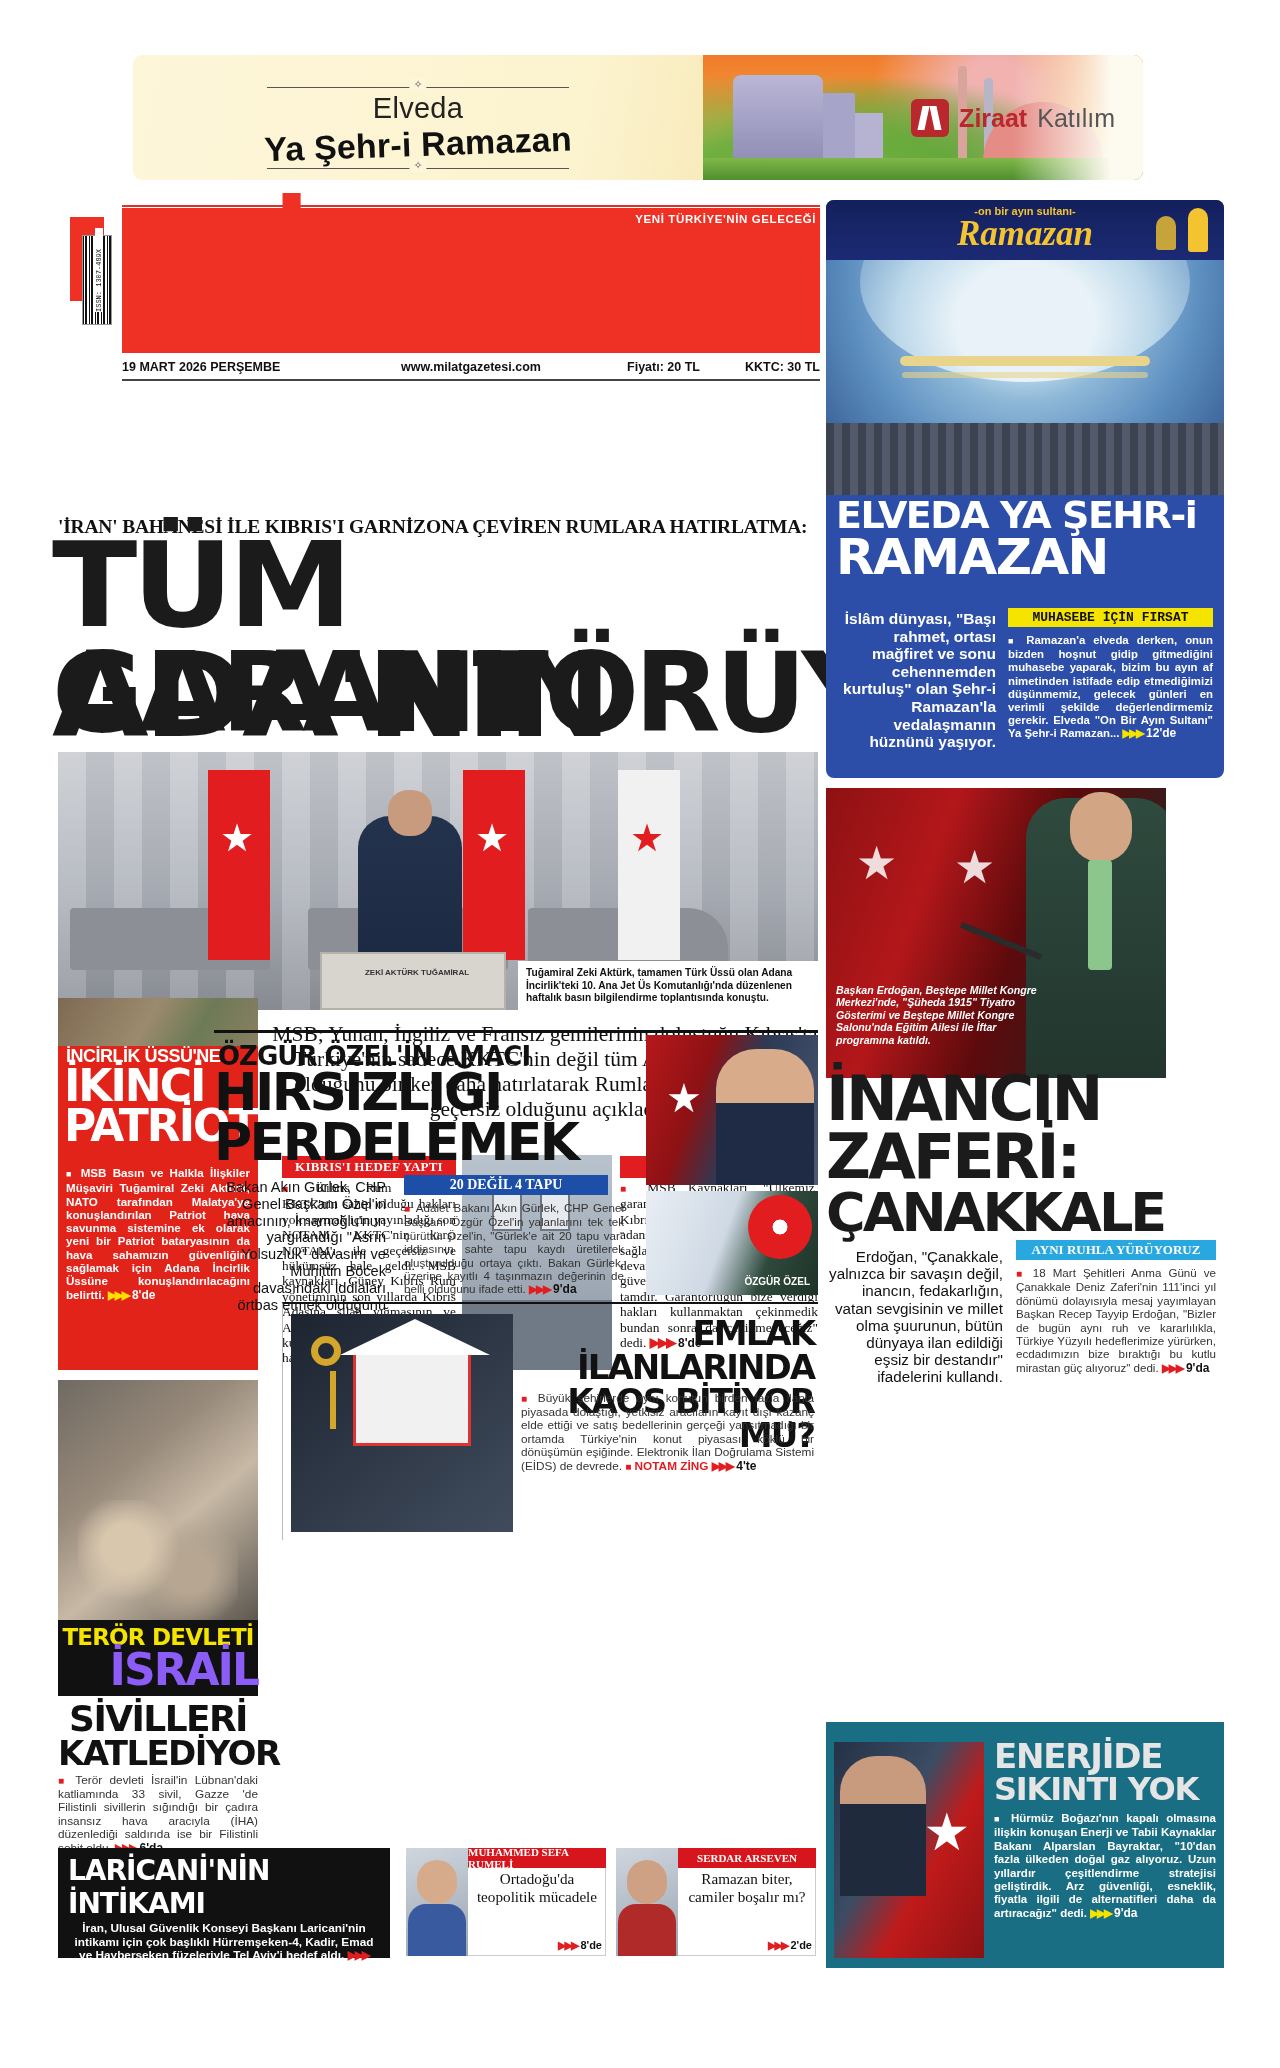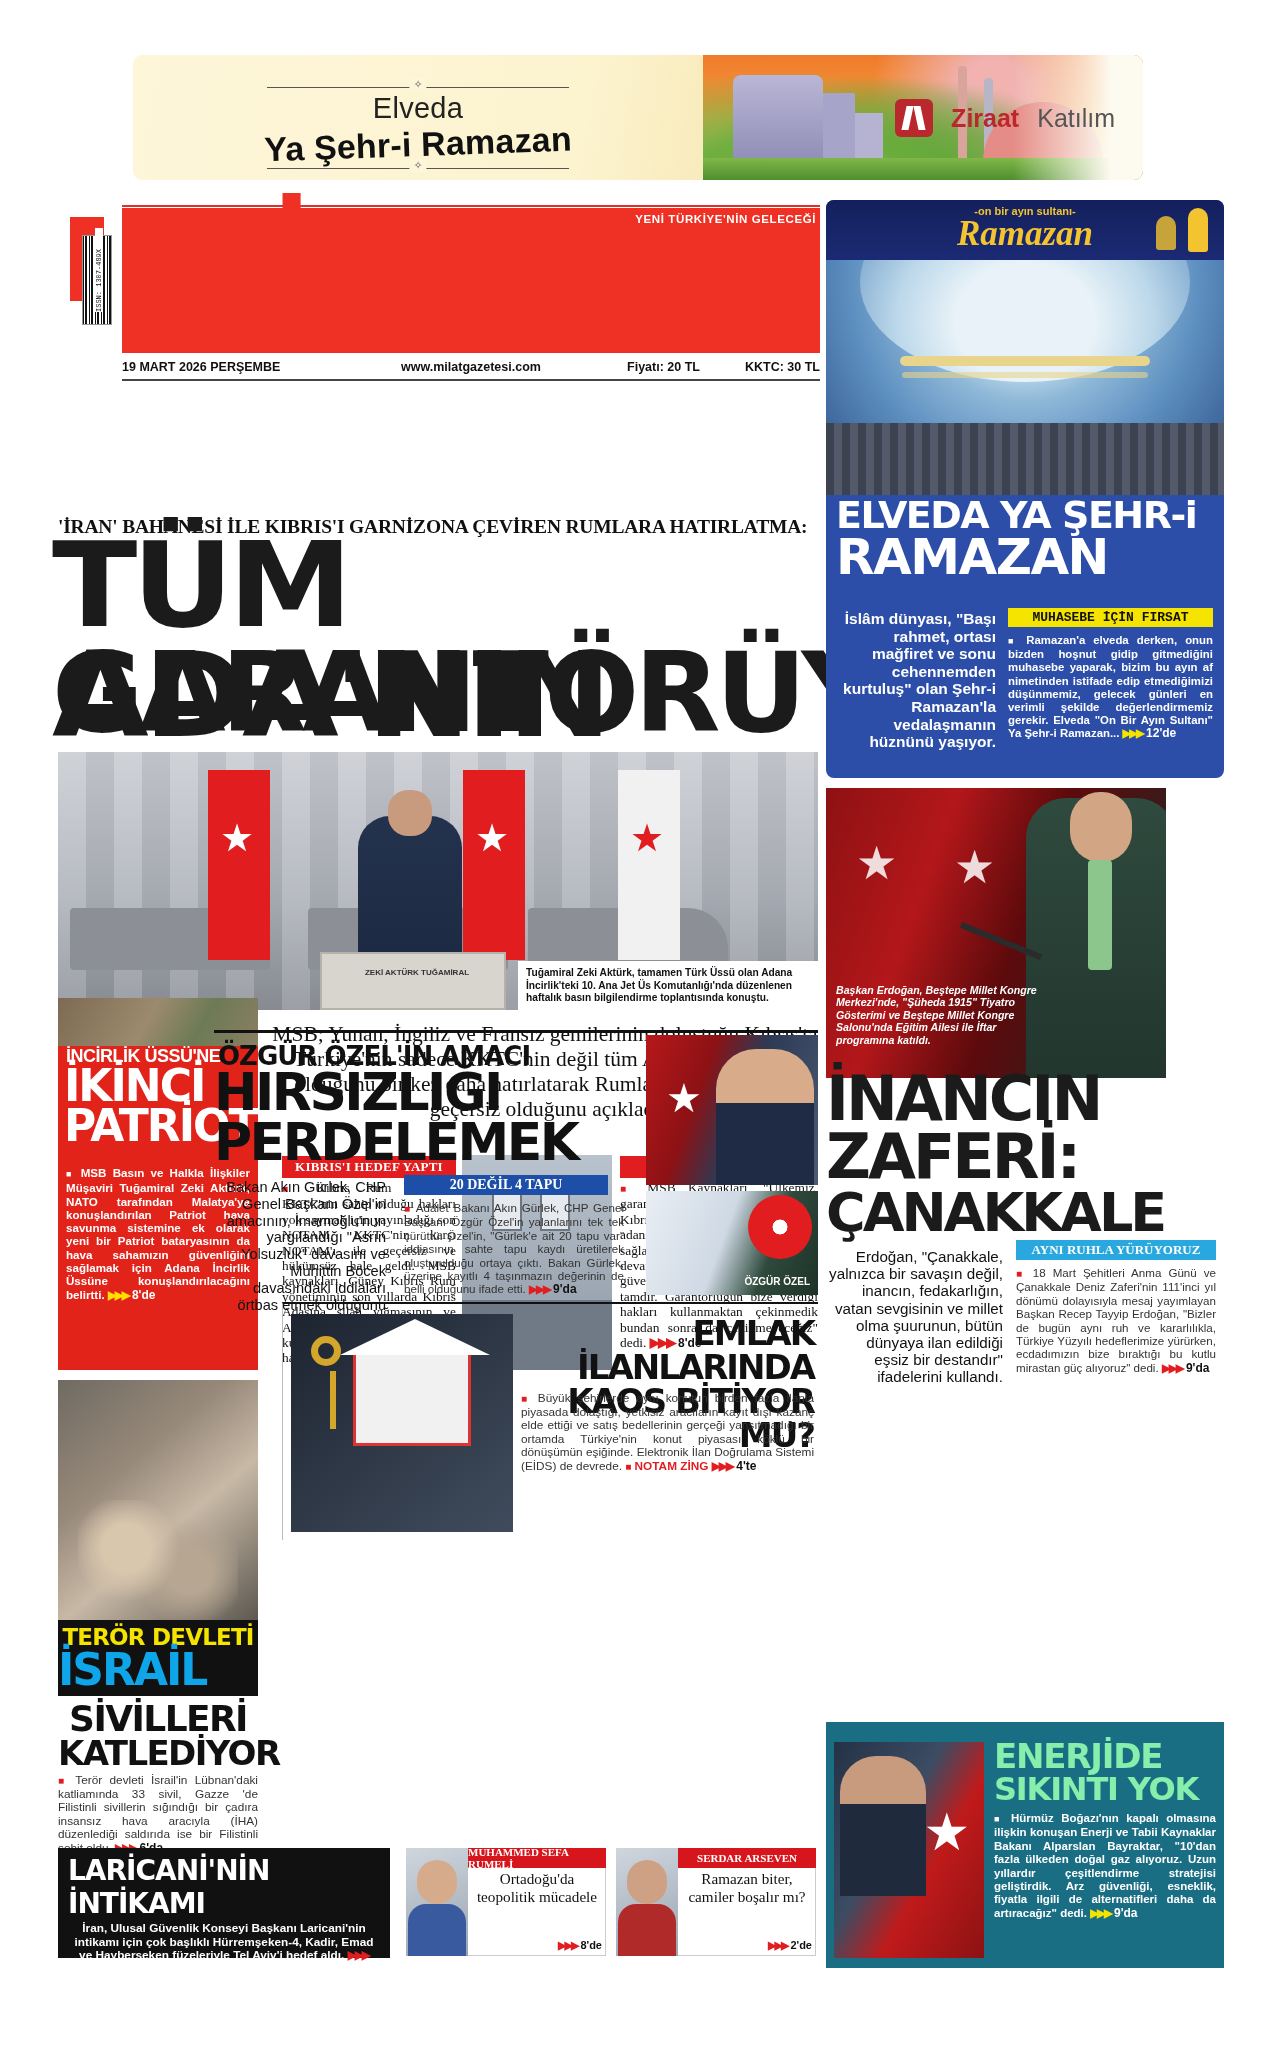--- a/index.html
+++ b/index.html
@@ -38,21 +38,21 @@
   .tb-min{position:absolute;bottom:6px;width:9px;height:108px;background:#d9a49c;border-radius:4px 4px 0 0;}
   .tb-min.a{right:176px;} .tb-min.b{right:150px;height:96px;background:#b8b5c6;}
   .tb-grass{position:absolute;left:0;right:0;bottom:0;height:22px;
     background:linear-gradient(180deg,#7fb748,#4f8f2e);}
   .tb-text{ position:absolute; left:120px; top:28px; width:330px; text-align:center; }
   .tb-line1{ font-size:29px; color:#222; letter-spacing:.3px; }
   .tb-line2{ font-size:34px; font-weight:bold; color:#111; letter-spacing:.2px; transform:rotate(-2deg); }
   .tb-rule{ height:1px; background:#555; margin:4px 14px; position:relative; }
   .tb-rule:after{content:"✧"; position:absolute; left:50%; top:-9px; transform:translateX(-50%);
     font-size:11px; background:#fdf6d9; padding:0 4px; color:#555;}
-  .tb-logo{ position:absolute; right:28px; top:44px; display:flex; align-items:center; gap:18px; }
+  .tb-logo{ position:absolute; right:28px; top:44px; display:flex; align-items:center; gap:10px; }
   .tb-logo-mark{ width:38px; height:38px; background:#b9282d; border-radius:6px; position:relative; }
   .tb-logo-mark:before{content:""; position:absolute; left:9px; top:7px; width:7px; height:24px; background:#fff; transform:skewX(-12deg);}
   .tb-logo-mark:after{content:""; position:absolute; left:21px; top:7px; width:7px; height:24px; background:#fff; transform:skewX(12deg);}
   .tb-logo-t1{ font-size:25px; font-weight:bold; color:#b9282d; }
   .tb-logo-t2{ font-size:25px; color:#555; }
 
   
   .masthead{ position:absolute; left:60px; top:205px; width:760px; height:200px; }
   .mh-rule{ position:absolute; left:62px; top:0; right:0; height:2px; background:#e0302c; }
   .mh-red{ position:absolute; left:62px; top:3px; right:0; bottom:52px; background:#ef3024; }
@@ -190,21 +190,21 @@
   .iz-right .bul{ color:#e21d20; font-size:10px;}
   .iz-right .arrows{ color:#e21d20; }
 
   
   .en{ position:absolute; left:826px; top:1722px; width:398px; height:246px; background:#1a6e84; overflow:hidden;}
   .en-photo{ position:absolute; left:8px; top:20px; width:150px; height:216px; overflow:hidden;
     background:linear-gradient(120deg,#243246 0%,#3b4c63 40%,#c01a1a 62%,#8c1214 100%);}
   .en-photo:after{content:"★"; position:absolute; right:14px; top:60px; color:#fff; font-size:52px;}
   .en-photo:before{content:""; position:absolute; left:6px; top:14px; width:86px; height:140px;
     background:linear-gradient(180deg,#c89a7e 0 34%, #1f2a3c 34%); border-radius:36px 36px 0 0;}
-  .en-h{ position:absolute; left:168px; top:18px; right:8px; color:#86efac; font-weight:bold;
+  .en-h{ position:absolute; left:168px; top:18px; right:8px; color:#e5e5e5; font-weight:bold;
     font-family:"DejaVu Sans",sans-serif; letter-spacing:-1.2px;}
   .en-h1{ font-size:34px; line-height:33px;}
   .en-h2{ font-size:32px; line-height:32px;}
   .en-body{ position:absolute; left:168px; top:90px; right:8px; color:#fff; font-size:11.5px; line-height:13.4px;
     font-weight:bold; text-align:justify;}
   .en-body .bul{ color:#fff; font-size:9px;}
   .en-body .arrows{ color:#f5e400;}
   .oz-wrap{ position:absolute; left:214px; top:1030px; width:604px; height:262px; border-top:3px solid #111;}
   .oz-k{ position:absolute; left:4px; top:8px; font-size:26px; font-weight:bold; color:#111; letter-spacing:-1px;
     font-family:"DejaVu Sans",sans-serif;}
@@ -234,21 +234,21 @@
   
   .ti{ position:absolute; left:58px; top:1380px; width:200px; height:460px; }
   .ti-photo{ position:absolute; left:0; top:0; width:200px; height:240px; overflow:hidden;
     background:linear-gradient(140deg,#6f6a62 0%,#97897a 35%,#c8b9a6 60%,#5d5850 100%);}
   .ti-photo:after{content:""; position:absolute; left:20px; top:120px; width:160px; height:120px;
     background:radial-gradient(circle at 30% 40%, #d8c6ad 0 18%, rgba(0,0,0,0) 40%),
                radial-gradient(circle at 70% 60%, #b6a692 0 16%, rgba(0,0,0,0) 42%);}
   .ti-tag{ position:absolute; left:0; top:240px; width:200px; background:#111; padding:4px 0 6px;}
   .ti-tag .l1{ color:#f5e400; font-size:23px; font-weight:bold; text-align:center; letter-spacing:-.8px;
     font-family:"DejaVu Sans",sans-serif;}
-  .ti-tag .l2{ color:#0ea5e9; font-size:44px; line-height:40px; font-weight:bold; text-align:left;
+  .ti-tag .l2{ color:#8b5cf6; font-size:44px; line-height:40px; font-weight:bold; text-align:right;
     letter-spacing:-2px; font-family:"DejaVu Sans",sans-serif;}
   .ti-h{ position:absolute; left:0; top:322px; width:200px; color:#111; font-weight:bold; text-align:center;
     font-family:"DejaVu Sans",sans-serif; letter-spacing:-1.6px;}
   .ti-h1{ font-size:36px; line-height:34px;}
   .ti-h2{ font-size:34px; line-height:34px;}
   .ti-body{ position:absolute; left:0; top:394px; width:200px; font-size:11.8px; line-height:13.6px;
     color:#333; text-align:justify;}
   .ti-body .bul{ color:#e21d20; font-size:10px;}
   .ti-body .arrows{ color:#e21d20;}
 

